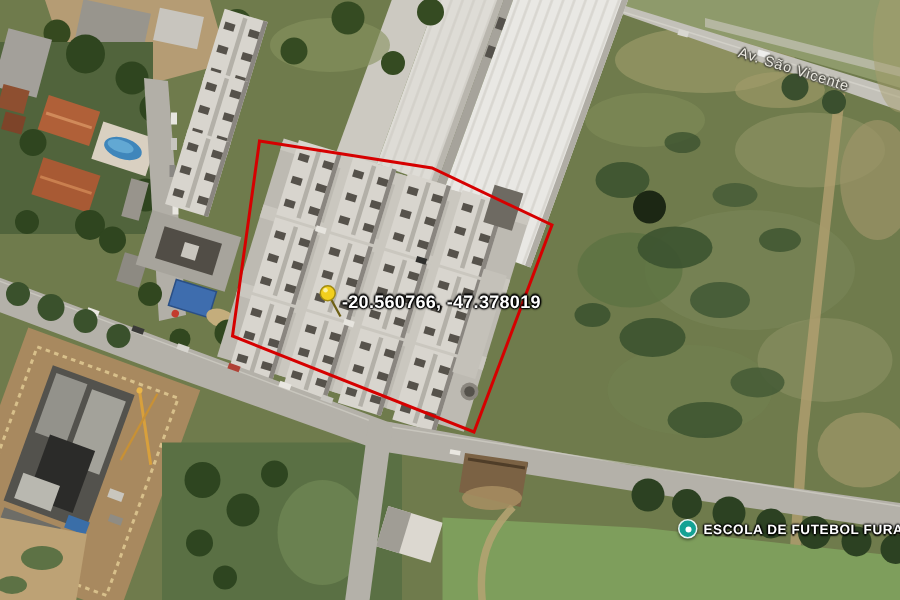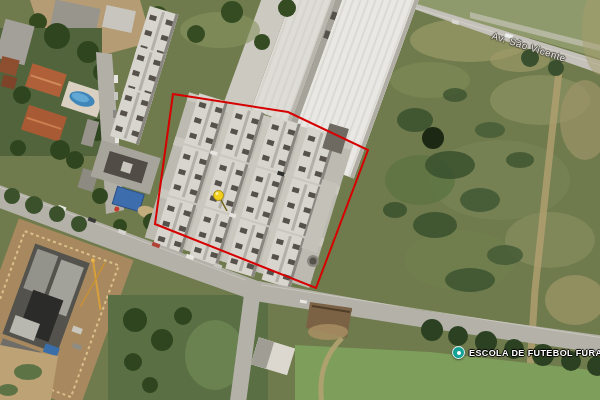--- a/index.html
+++ b/index.html
@@ -295,20 +295,21 @@
 
   <polygon fill="none" stroke="#d60000" stroke-width="2" stroke-linejoin="miter" points="173,94 288,112 368,150 316,288 155,224"></polygon>
 
   <g>
     <path d="M221,200 L227,211" stroke="#6e6014" stroke-width="1.5"></path>
     <circle cx="218.5" cy="195.5" r="5" fill="#f2cf1d" stroke="#a08a12" stroke-width="1"></circle>
     <circle cx="217" cy="193.5" r="1.5" fill="#fbf0a0"></circle>
   </g>
 </svg>
 
+<div class="maplabel" id="coords-label">-20.560766, -47.378019</div>
 
 <div class="maplabel" id="road-label">Av. São Vicente</div>
 
 <div class="maplabel" id="poi">
   <div id="poi-icon">
         <span></span>
       </div>
   <div id="poi-label">ESCOLA DE FUTEBOL FURACÃO</div>
 </div>
 

